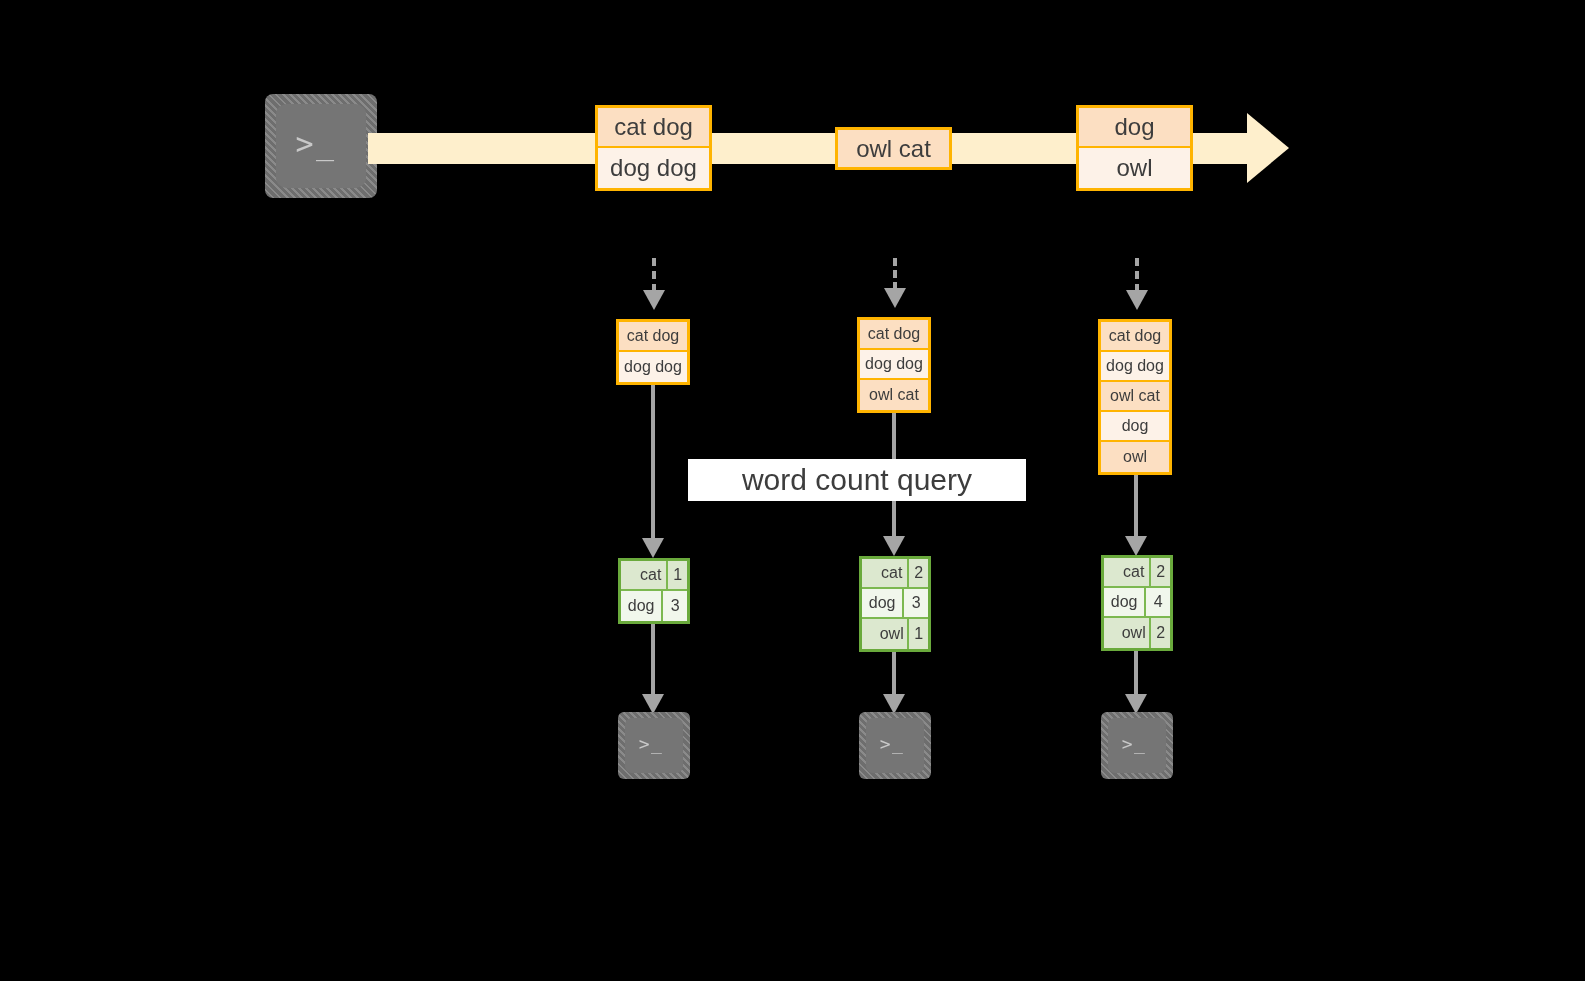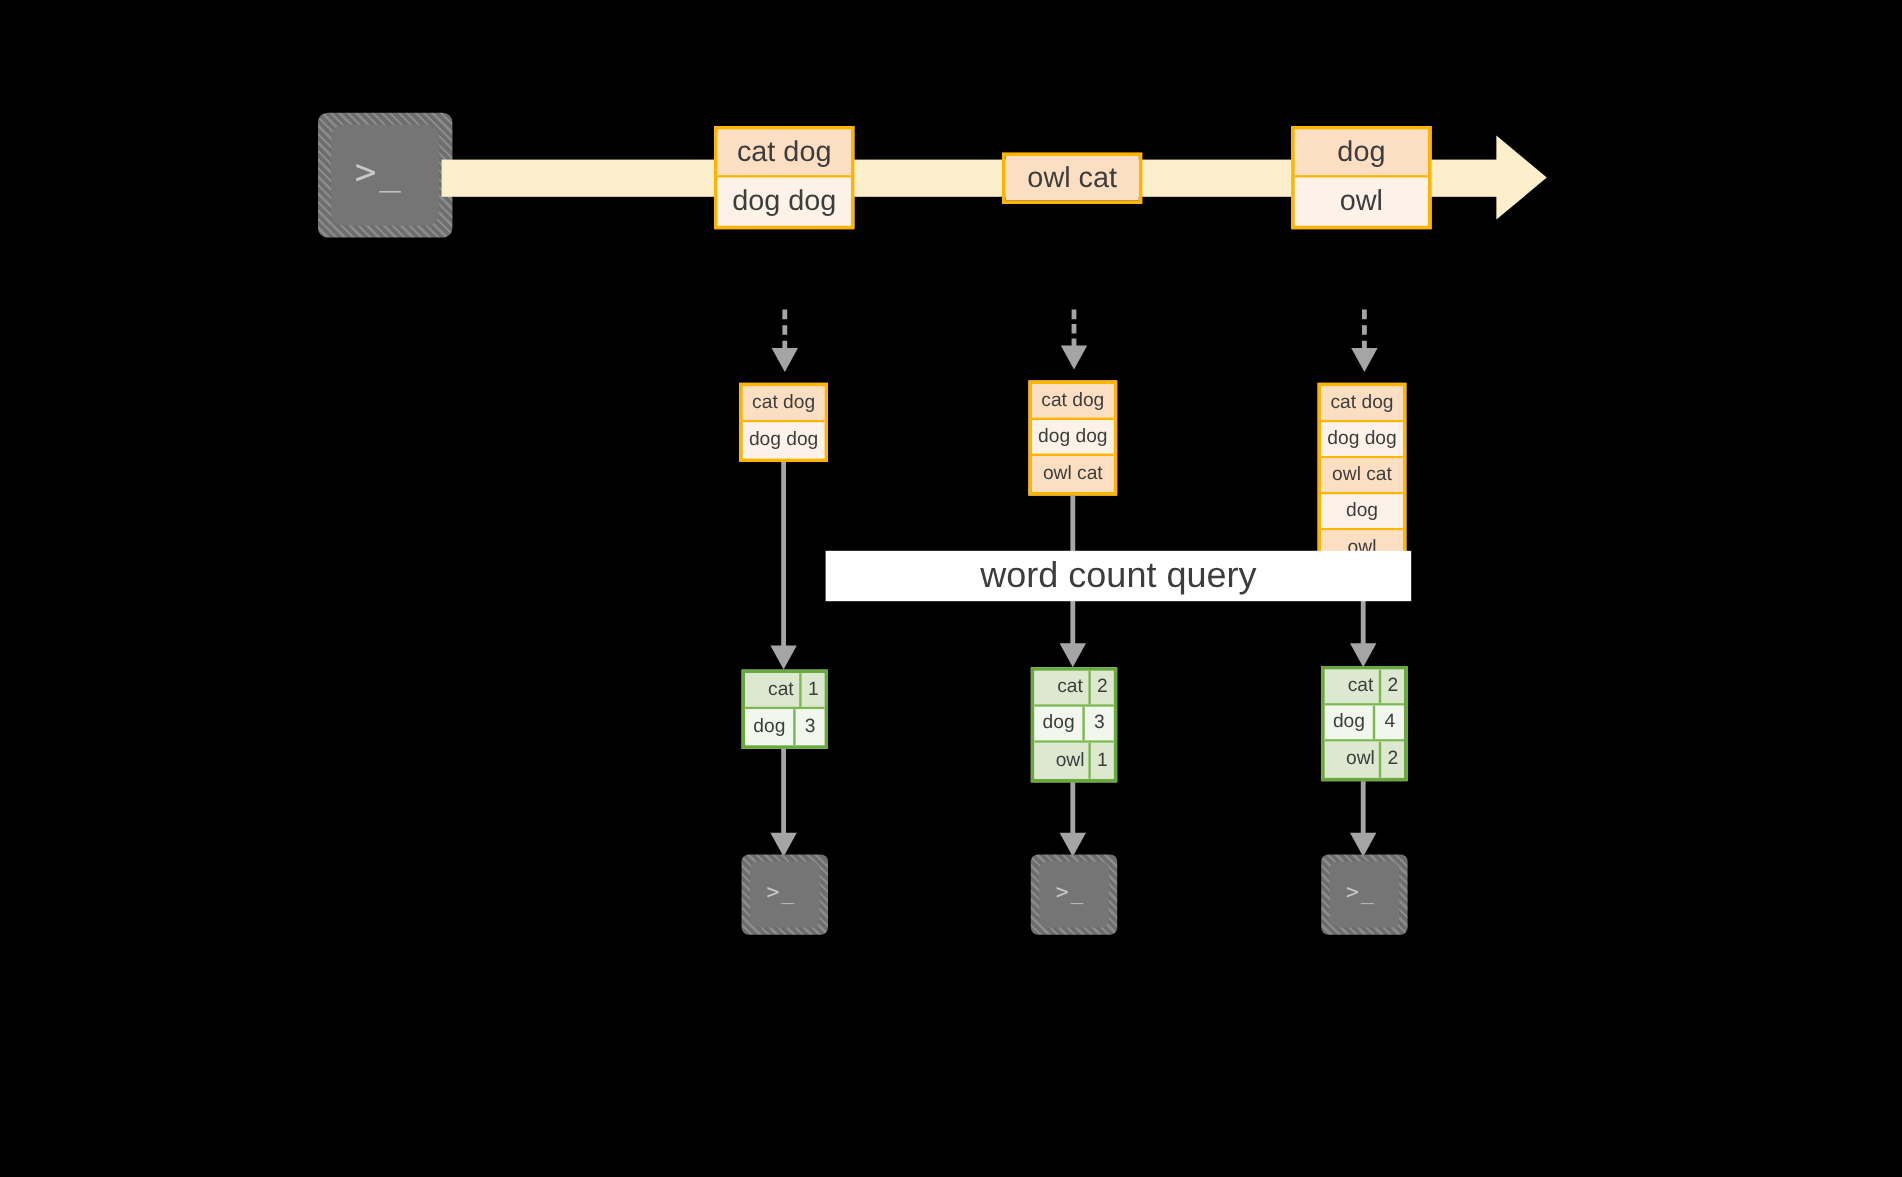--- a/index.html
+++ b/index.html
@@ -268,15 +268,15 @@
   </div>
 
   <div class="vline" style="left:1134px; top:651px; height:45px;"></div>
   <div class="vhead" style="left:1125px; top:694px;"></div>
 
   <div class="terminal" style="left:1101px; top:712px; width:72px; height:67px; border-radius:6px;">
     <div class="screen" style="left:7px; top:6px; right:7px; bottom:6px;"></div>
     <div class="prompt" style="font-size:18px; margin-left:-6px; margin-top:-3px;">&gt;_</div>
   </div>
 
-  <div id="query-label" style="left:688px; top:459px; width:488px; height:42px;">word count query</div>
+  <div id="query-label" style="left:688px; top:459px; width:338px; height:42px;">word count query</div>
 
 </div>
 
 </body></html>

